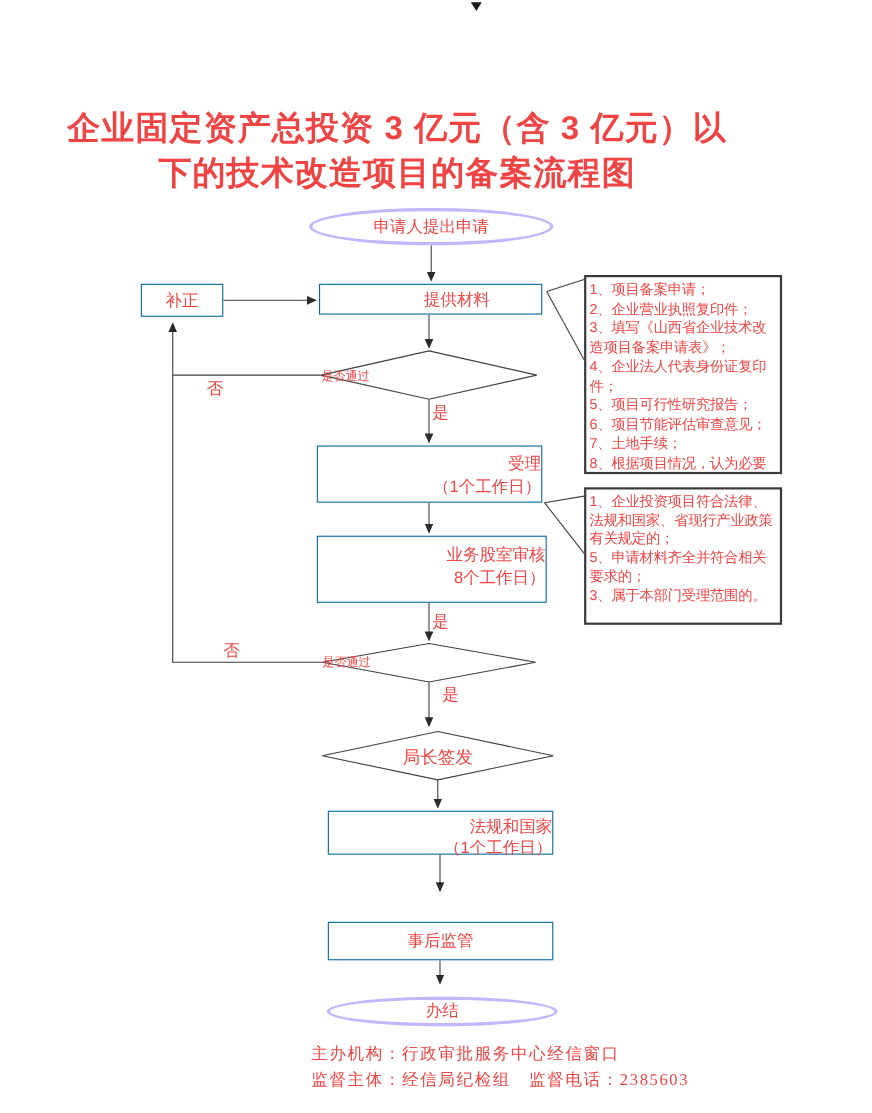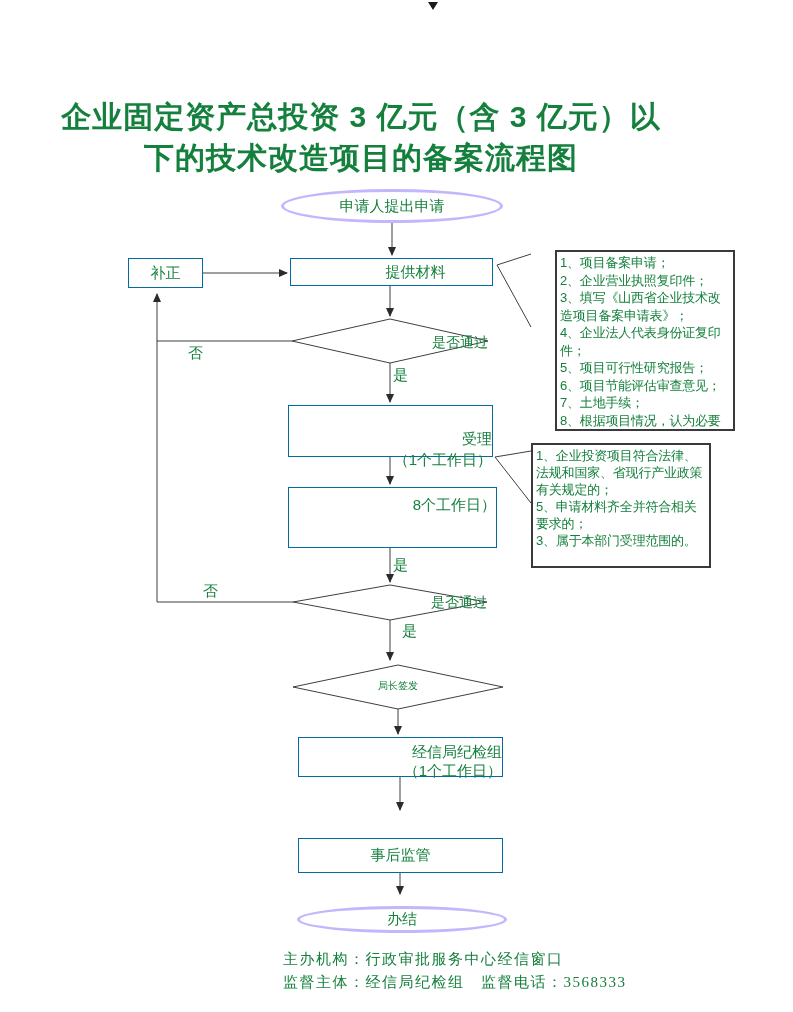--- a/index.html
+++ b/index.html
@@ -1,33 +1,33 @@
 <!DOCTYPE html>
 <html><head>
 <meta charset="utf-8">
 <style>
   html,body{margin:0;padding:0;background:#ffffff;}
   .canvas{position:relative;width:793px;height:1012px;background:#fff;overflow:hidden;
-          font-family:"Liberation Sans",sans-serif;color:#15803d;text-decoration:underline;}
+          font-family:"Liberation Sans",sans-serif;color:#ef4444;text-decoration:underline;}
   svg.layer{position:absolute;left:0;top:0;z-index:1;}
   .abs{position:absolute;z-index:2;}
   .doc-title{left:0;top:96px;width:722px;text-align:center;font-size:30px;font-weight:bold;
              line-height:41px;letter-spacing:1px;}
   .oval{border:3px solid #c4b5fd;border-radius:50%;background:#fff;display:flex;
         align-items:center;justify-content:center;font-size:15px;box-sizing:border-box;}
   .box{border:1px solid #0369a1;background:#fff;box-sizing:border-box;text-align:right;
        font-size:15px;}
   .box .ln{display:block;line-height:21px;}
   .center-one{display:flex;align-items:center;justify-content:center;}
   .note{border:2px solid #3a3a3a;background:#fff;box-sizing:border-box;font-size:13px;
         line-height:17.5px;padding:2px 2px 0 3px;overflow:hidden;letter-spacing:-0.2px;}
   .note div{display:block;}
   .branch{font-size:15px;}
-  .dlabel{text-align:right;font-size:14px;letter-spacing:0;}
-  .d3label{text-align:center;font-size:10px;}
+  .dlabel{text-align:left;font-size:11px;letter-spacing:0;}
+  .d3label{text-align:center;font-size:16px;}
   .footer{left:283px;top:948px;font-family:"Liberation Serif",serif;font-size:15px;
           line-height:23px;letter-spacing:1.5px;}
 </style>
 </head>
 <body>
 
 <div class="canvas">
 
   <svg class="layer" width="793" height="1012" viewBox="0 0 793 1012">
     <defs>
@@ -88,69 +88,70 @@
   </div>
 
   <div class="abs box center-one" style="left:128px;top:258px;width:75px;height:30px;">
     <span>补正</span>
   </div>
 
   <div class="abs box center-one" style="left:290px;top:258px;width:203px;height:28px;padding-left:48px;">
     <span>提供材料</span>
   </div>
 
-  <div class="abs note" style="left:531px;top:250px;width:180px;height:181px;margin-left:24px;">
+  <div class="abs note" style="left:531px;top:250px;width:180px;height:181px;">
     <div>1、项目备案申请；</div>
     <div>2、企业营业执照复印件；</div>
     <div>3、填写《山西省企业技术改造项目备案申请表》；</div>
     <div>4、企业法人代表身份证复印件；</div>
     <div>5、项目可行性研究报告；</div>
     <div>6、项目节能评估审查意见；</div>
     <div>7、土地手续；</div>
     <div>8、根据项目情况，认为必要的其它材料。</div>
   </div>
 
   <div class="abs dlabel" style="left:292px;top:334px;width:196px;">是否通过</div>
   <div class="abs branch" style="left:188px;top:344px;">否</div>
   <div class="abs branch" style="left:393px;top:366px;">是</div>
 
-  <div class="abs box" style="left:288px;top:405px;width:205px;height:52px;padding-top:22px;">
+  <div class="abs box" style="left:288px;top:405px;width:205px;height:52px;padding-top:5px;">
     <span class="ln">受理</span>
     <span class="ln">（1个工作日）</span>
   </div>
 
   <div class="abs note" style="left:531px;top:443px;width:180px;height:125px;line-height:17px;">
     <div>1、企业投资项目符合法律、法规和国家、省现行产业政策有关规定的；</div>
     <div>5、申请材料齐全并符合相关要求的；</div>
     <div>3、属于本部门受理范围的。</div>
   </div>
 
   <div class="abs box" style="left:288px;top:487px;width:209px;height:61px;padding-top:6px;overflow:hidden;">
+    <span class="ln">业务股室审核</span>
     <span class="ln">8个工作日）</span>
   </div>
 
   <div class="abs branch" style="left:393px;top:556px;">是</div>
 
   <div class="abs dlabel" style="left:293px;top:594px;width:194px;">是否通过</div>
   <div class="abs branch" style="left:203px;top:582px;">否</div>
   <div class="abs branch" style="left:402px;top:622px;">是</div>
 
   <div class="abs d3label" style="left:293px;top:679px;width:210px;">局长签发</div>
 
   <div class="abs box" style="left:298px;top:737px;width:205px;height:40px;padding-top:4px;overflow:visible;">
-    <span class="ln" style="line-height:19px;">经信局纪检组</span>
+    <span class="ln" style="line-height:19px;">法规和国家</span>
     <span class="ln" style="line-height:19px;">（1个工作日）</span>
   </div>
 
   <div class="abs box center-one" style="left:298px;top:838px;width:205px;height:35px;">
     <span>事后监管</span>
   </div>
 
   <div class="abs oval" style="left:297px;top:906px;width:210px;height:27px;">
     <span>办结</span>
   </div>
 
   <div class="abs footer">
     <div>主办机构：行政审批服务中心经信窗口</div>
-    <div>监督主体：经信局纪检组　监督电话：3568333</div>
+    <div>监督主体：经信局纪检组　监督电话：2385603</div>
   </div>
 
 </div>
 
 </body></html>

